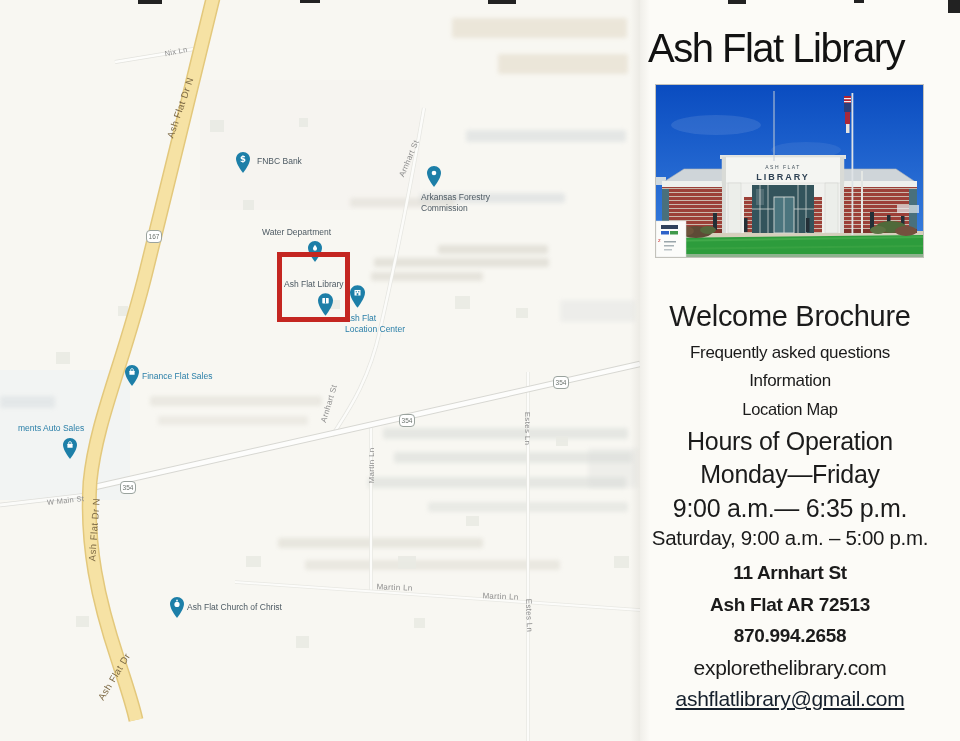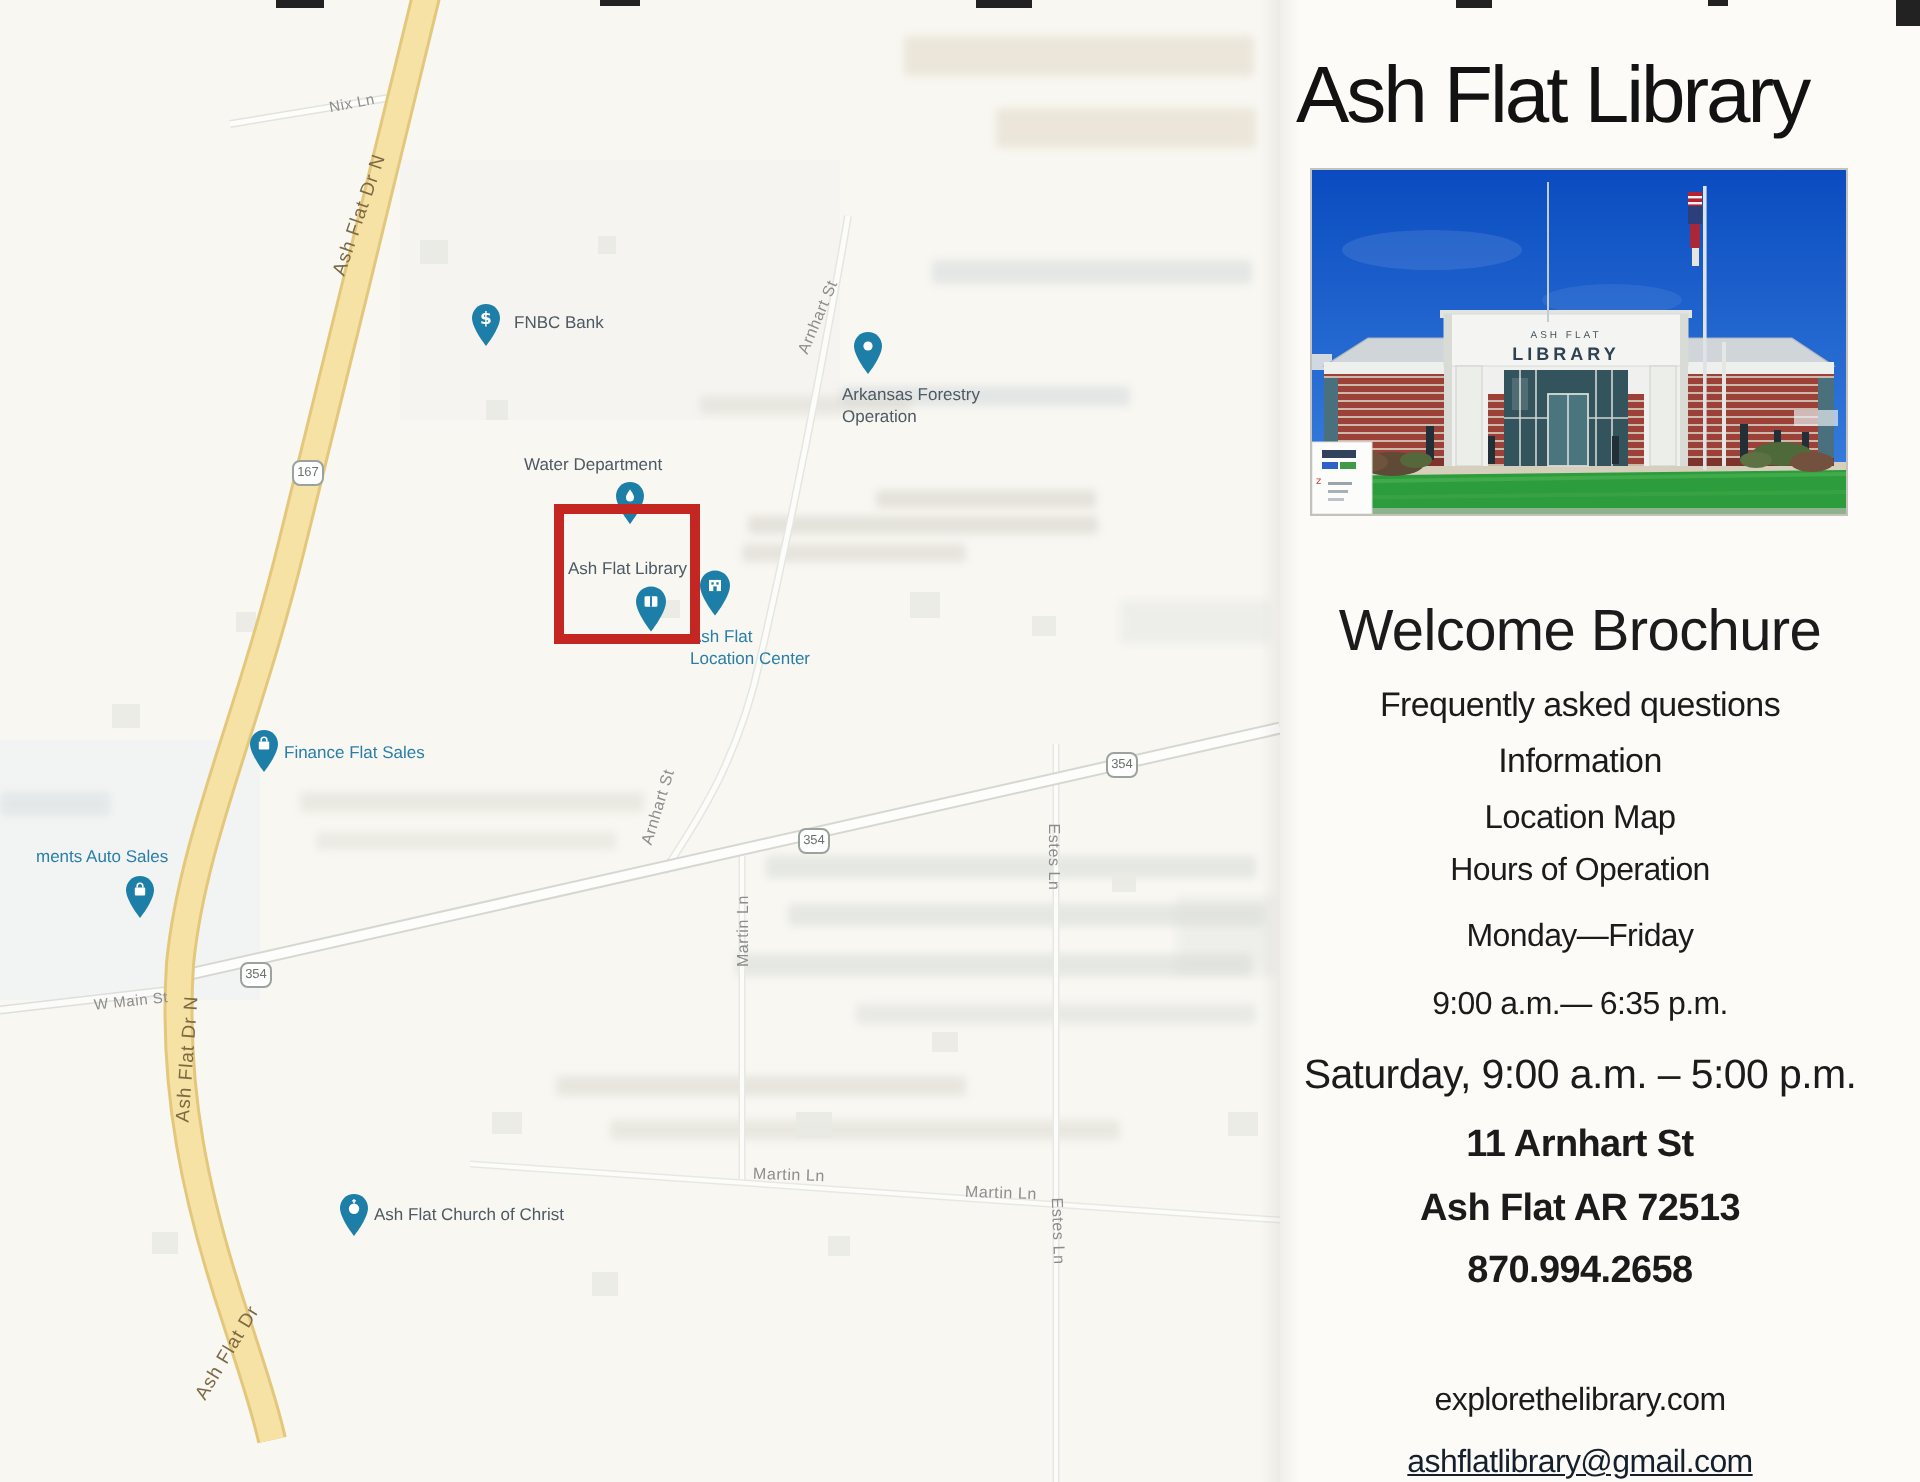--- a/index.html
+++ b/index.html
@@ -26,24 +26,24 @@
   #crease { position:absolute; left:630px; top:0; width:20px; height:741px; z-index:3;
             background:linear-gradient(90deg, rgba(120,115,100,0), rgba(120,115,100,.09), rgba(120,115,100,0)); }
   .mark { position:absolute; background:#222; z-index:20; }
 
   
   #panel { position:absolute; left:640px; top:0; width:320px; height:741px; background:#fcfbf7; }
   #page-title { position:absolute; left:648px; top:26px; width:300px; font-size:40px; letter-spacing:-1.5px; color:#121212; z-index:4; white-space:nowrap; }
   #photo { position:absolute; left:656px; top:85px; width:267px; height:172px; z-index:4; outline:1px solid #c3c2bb; }
   .pline { position:absolute; left:630px; width:320px; text-align:center; color:#1b1b1b; z-index:4; letter-spacing:-0.3px; white-space:nowrap; }
   .fs-xl { font-size:29px; }
-  .fs-lg { font-size:16px; }
+  .fs-lg { font-size:25px; }
   .fs-md { font-size:19px;font-weight:bold; }
   .fs-sm { font-size:17px; }
-  .fs-ws { font-size:16px;margin-top:36px; }
+  .fs-ws { font-size:21px; }
   .email { text-decoration:underline; color:#16202c; }
 </style>
 </head>
 <body>
 
 <div id="root">
 
   <div id="map">
 
     <div class="tint" style="left:0;top:370px;width:130px;height:130px;background:#eef1f3;opacity:.6;"></div>
@@ -186,21 +186,21 @@
       <svg width="14" height="21" viewBox="0 0 14 21">
           <path d="M7 0C3.1 0 0 3.1 0 7c0 5.2 7 14 7 14s7-8.8 7-14C14 3.1 10.9 0 7 0z" fill="#1d7fa8"></path>
           <circle cx="7" cy="7.4" r="2.6" fill="#fff"></circle>
           <path d="M7 4.6 V2.6 M6.1 3.4 h1.8" stroke="#fff" stroke-width="0.8" fill="none"></path>
         </svg>
     </div>
 
     <div class="poi" style="left:257px;top:156px;">FNBC Bank</div>
     <div class="poi" style="left:421px;top:192px;">
       <div>Arkansas Forestry</div>
-      <div>Operation</div>
+      <div>Commission</div>
     </div>
     <div class="poi" style="left:262px;top:227px;">Water Department</div>
     <div class="poi" style="left:284px;top:279px;">Ash Flat Library</div>
     <div class="poi teal" style="left:345px;top:313px;">
       <div>Ash Flat</div>
       <div>Location Center</div>
     </div>
     <div class="poi teal" style="left:142px;top:371px;">Finance Flat Sales</div>
     <div class="poi teal" style="left:18px;top:423px;">ments Auto Sales</div>
     <div class="poi" style="left:187px;top:602px;">Ash Flat Church of Christ</div>

